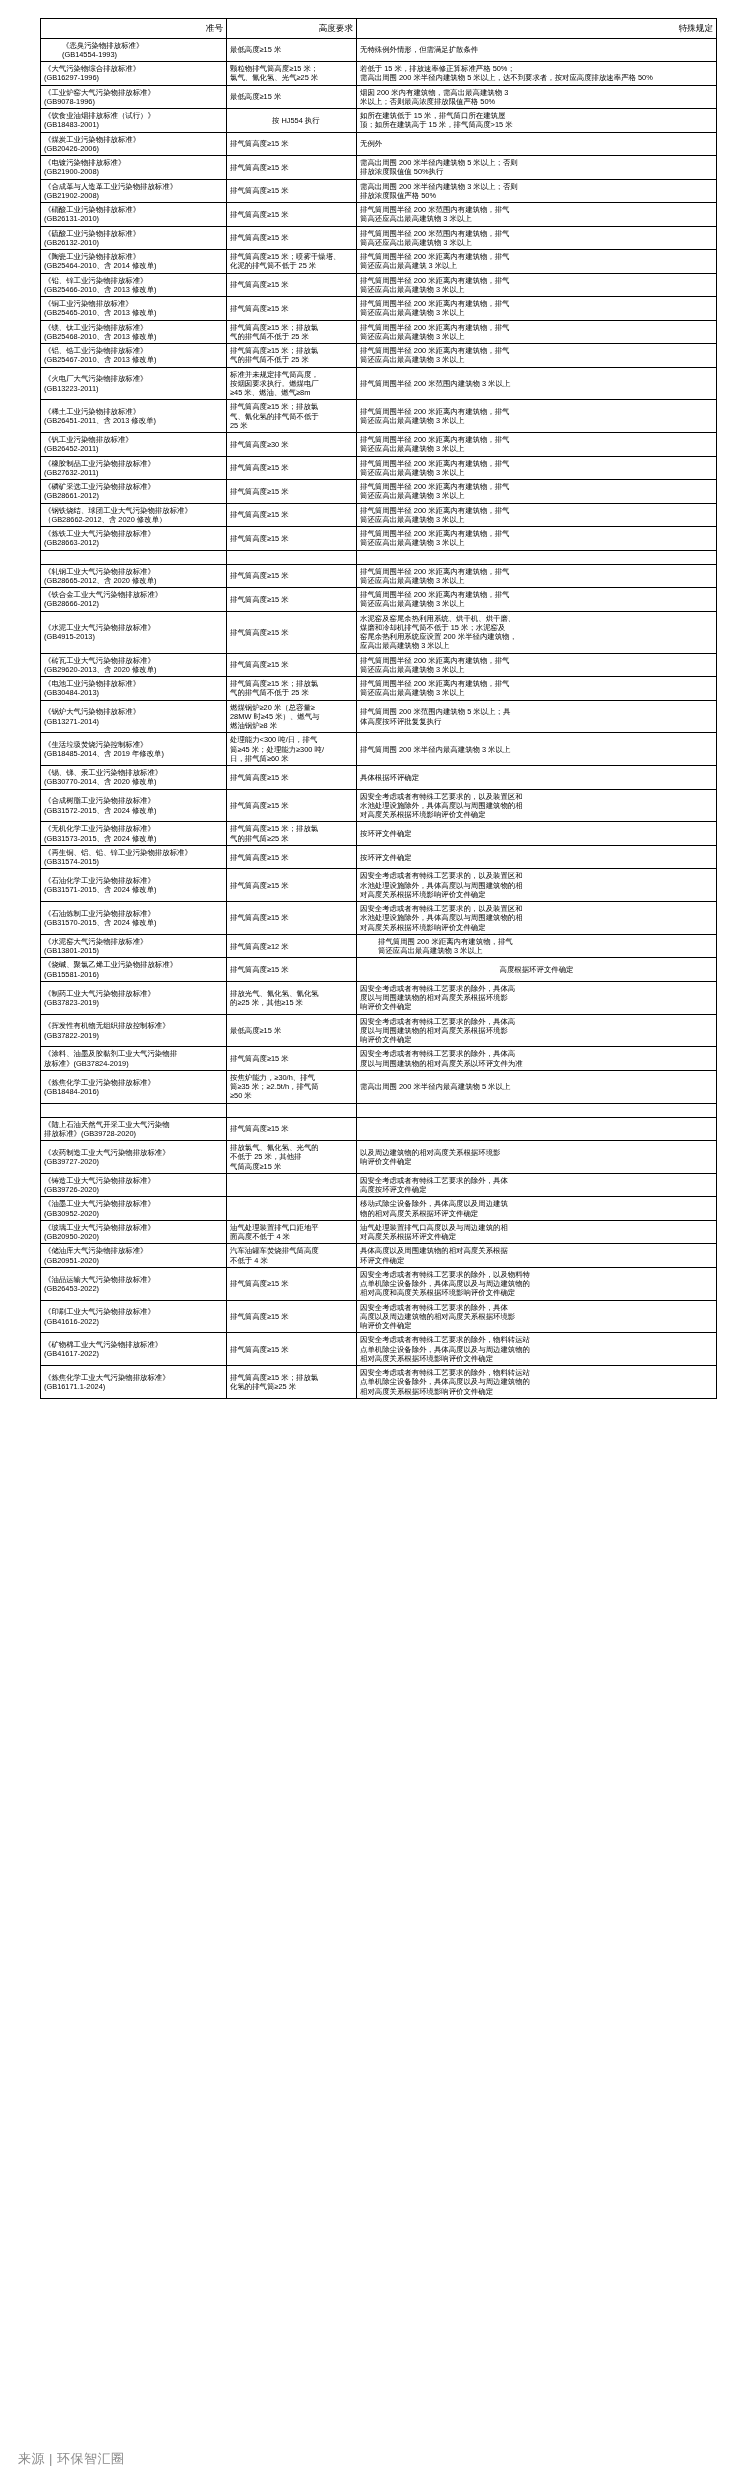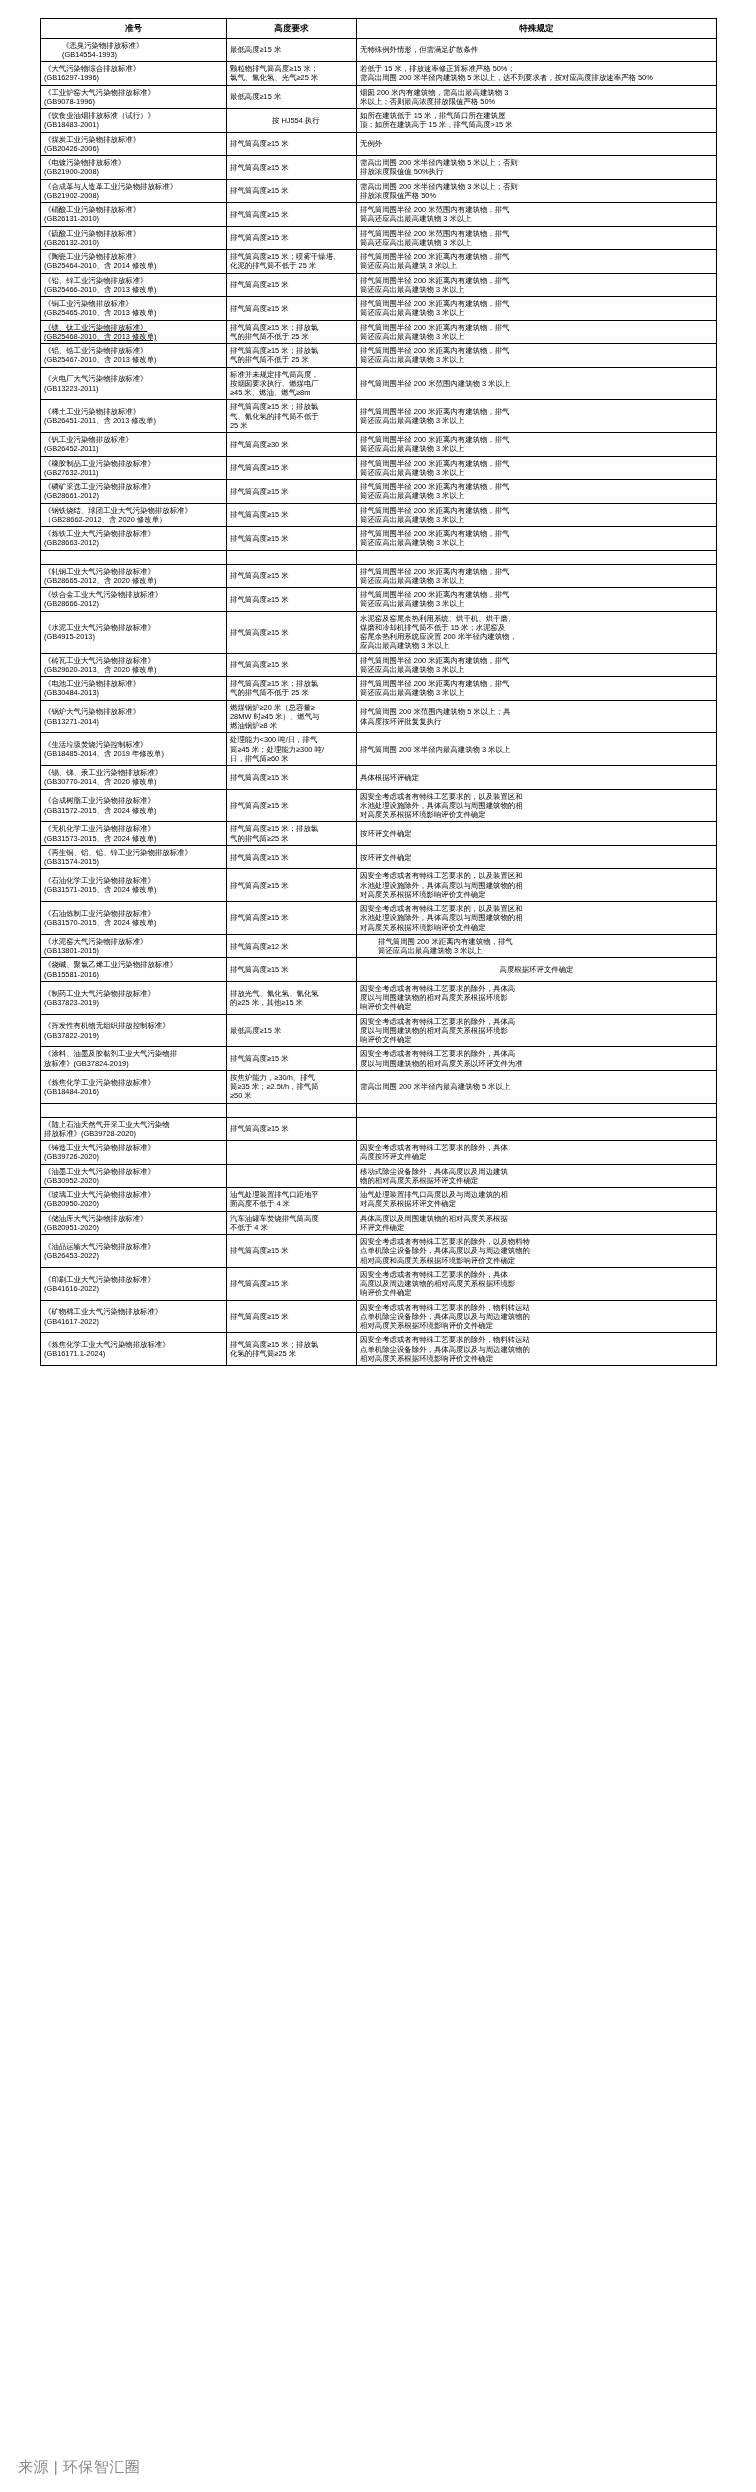--- a/index.html
+++ b/index.html
@@ -27,22 +27,22 @@
   }
   table.std td, table.std th {
     border: 1px solid #000;
     vertical-align: middle;
     padding: 2px 3px;
     font-size: 7.4px;
     line-height: 1.25;
     word-break: break-all;
   }
   table.std th {
-    text-align: center;
-    font-weight: bold;
+    text-align: right;
+    font-weight: normal;
     font-size: 8.6px;
     padding: 4px 3px;
   }
   col.c1 { width: 186px; }
   col.c2 { width: 130px; }
   col.c3 { width: 360px; }
   td.c-std {
     text-align: left;
     padding-left: 5px;
   }
@@ -54,22 +54,22 @@
     text-align: left;
     padding-left: 4px;
   }
   .sep-row td {
     height: 9px;
     padding: 0;
   }
   .footer {
     position: absolute;
     left: 18px;
-    bottom: 15px;
-    font-size: 15px;
+    bottom: 24px;
+    font-size: 13px;
     color: #8a8a8a;
     letter-spacing: 0.5px;
   }
 </style>
 </head>
 <body>
 
 <div class="page">
   <table class="std">
     <colgroup>
@@ -163,21 +163,21 @@
 筒还应高出最高建筑物 3 米以上</td>
         </tr>
         <tr>
           <td class="c-std" style="white-space: pre-line;">《铜工业污染物排放标准》
 (GB25465-2010、含 2013 修改单)</td>
           <td class="c-h" style="white-space: pre-line;">排气筒高度≥15 米</td>
           <td class="c-sp" style="white-space: pre-line;">排气筒周围半径 200 米距离内有建筑物，排气
 筒还应高出最高建筑物 3 米以上</td>
         </tr>
         <tr>
-          <td class="c-std" style="white-space: pre-line; text-decoration: underline;">《镁、钛工业污染物排放标准》
+          <td class="c-std" style="white-space: pre-line;">《镁、钛工业污染物排放标准》
 (GB25468-2010、含 2013 修改单)</td>
           <td class="c-h" style="white-space: pre-line;">排气筒高度≥15 米；排放氯
 气的排气筒不低于 25 米</td>
           <td class="c-sp" style="white-space: pre-line;">排气筒周围半径 200 米距离内有建筑物，排气
 筒还应高出最高建筑物 3 米以上</td>
         </tr>
         <tr>
           <td class="c-std" style="white-space: pre-line;">《铝、锆工业污染物排放标准》
 (GB25467-2010、含 2013 修改单)</td>
           <td class="c-h" style="white-space: pre-line;">排气筒高度≥15 米；排放氯
@@ -390,20 +390,29 @@
           <td></td>
           <td></td>
         </tr>
         <tr>
           <td class="c-std" style="white-space: pre-line;">《陆上石油天然气开采工业大气污染物
 排放标准》(GB39728-2020)</td>
           <td class="c-h" style="white-space: pre-line;">排气筒高度≥15 米</td>
           <td class="c-sp" style="white-space: pre-line;"></td>
         </tr>
         <tr>
+          <td class="c-std" style="white-space: pre-line;">《农药制造工业大气污染物排放标准》
+(GB39727-2020)</td>
+          <td class="c-h" style="white-space: pre-line;">排放氯气、氰化氢、光气的
+不低于 25 米，其他排
+气筒高度≥15 米</td>
+          <td class="c-sp" style="white-space: pre-line;">以及周边建筑物的相对高度关系根据环境影
+响评价文件确定</td>
+        </tr>
+        <tr>
           <td class="c-std" style="white-space: pre-line;">《铸造工业大气污染物排放标准》
 (GB39726-2020)</td>
           <td class="c-h" style="white-space: pre-line;"></td>
           <td class="c-sp" style="white-space: pre-line;">因安全考虑或者有特殊工艺要求的除外，具体
 高度按环评文件确定</td>
         </tr>
         <tr>
           <td class="c-std" style="white-space: pre-line;">《油墨工业大气污染物排放标准》
 (GB30952-2020)</td>
           <td class="c-h" style="white-space: pre-line;"></td>

